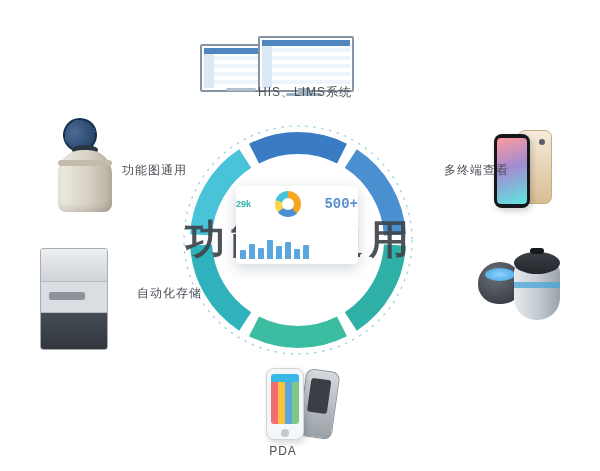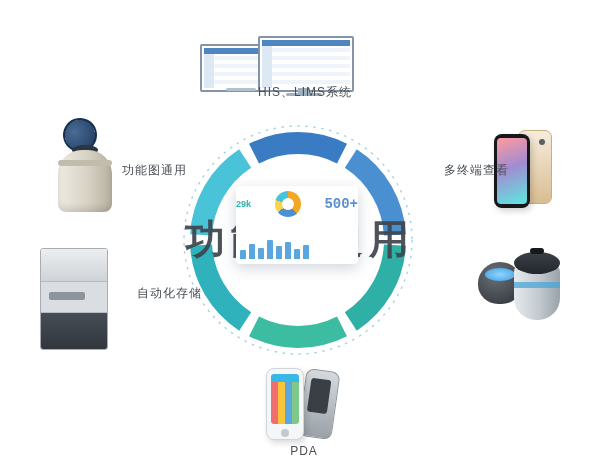--- a/index.html
+++ b/index.html
@@ -25,21 +25,21 @@
   .bar{width:6px;background:#5aa7e0;border-radius:1px 1px 0 0;}
   .center-title{position:absolute;left:50%;top:266px;transform:translateX(-50%);
     font-size:14px;font-weight:700;color:#2c3640;letter-spacing:2px;z-index:5;white-space:nowrap;}
   
   .label{position:absolute;font-size:12px;color:#4a4f55;letter-spacing:1px;z-index:2;white-space:nowrap;}
   .lbl-top{left:200px;top:84px;width:152px;text-align:right;}
   .lbl-tank{left:122px;top:162px;}
   .lbl-storage{left:120px;top:285px;margin-left:17px;}
   .lbl-phones{left:444px;top:162px;}
   .lbl-cryo{left:414px;top:285px;}
-  .lbl-pda{left:266px;top:444px;width:76px;text-align:center;}
+  .lbl-pda{left:245px;top:444px;width:76px;text-align:center;}
   
   .dev{position:absolute;z-index:2;}
   
   .monitors{left:200px;top:36px;width:152px;height:60px;}
   .monitor{position:absolute;background:#fff;border:2px solid #8494a5;border-radius:2px;}
   .m-back{left:0;top:8px;width:82px;height:44px;}
   .m-front{left:58px;top:0;width:92px;height:52px;}
   .screen{position:absolute;inset:2px;background:repeating-linear-gradient(#eef4fa 0 4px,#ffffff 4px 8px);}
   .screen::before{content:"";position:absolute;left:0;top:0;right:0;height:6px;background:#4f86c0;}
   .screen::after{content:"";position:absolute;left:0;top:6px;bottom:0;width:10px;background:#dce9f5;}

